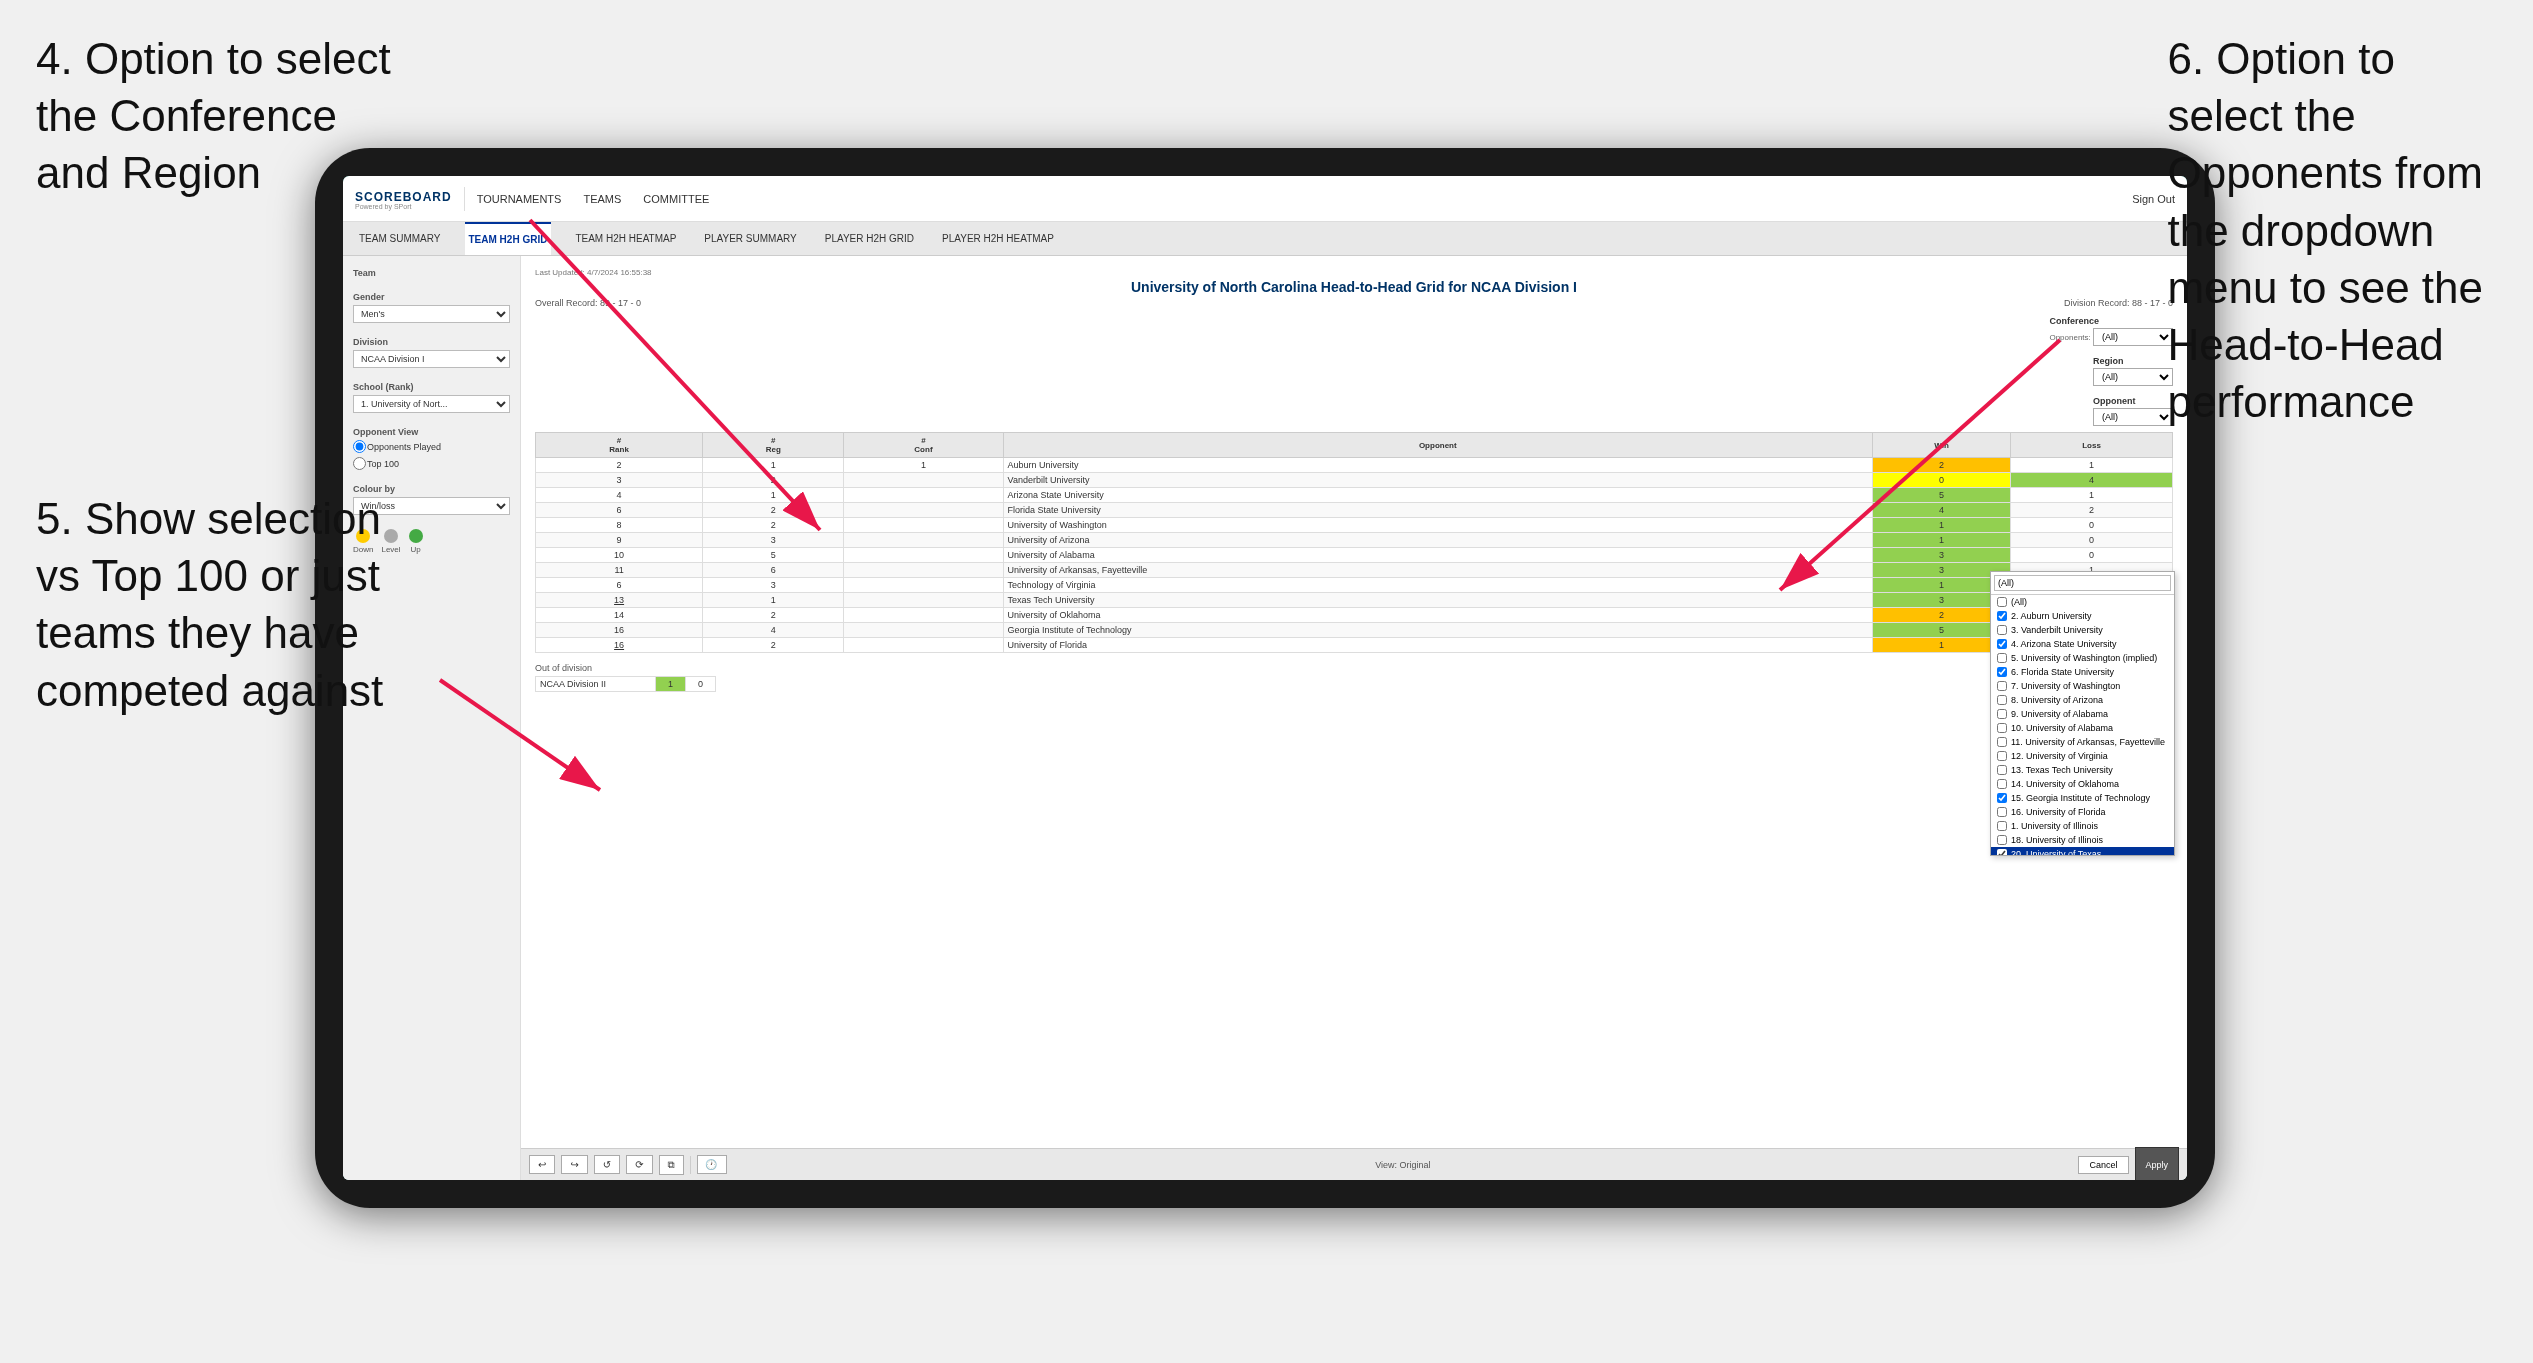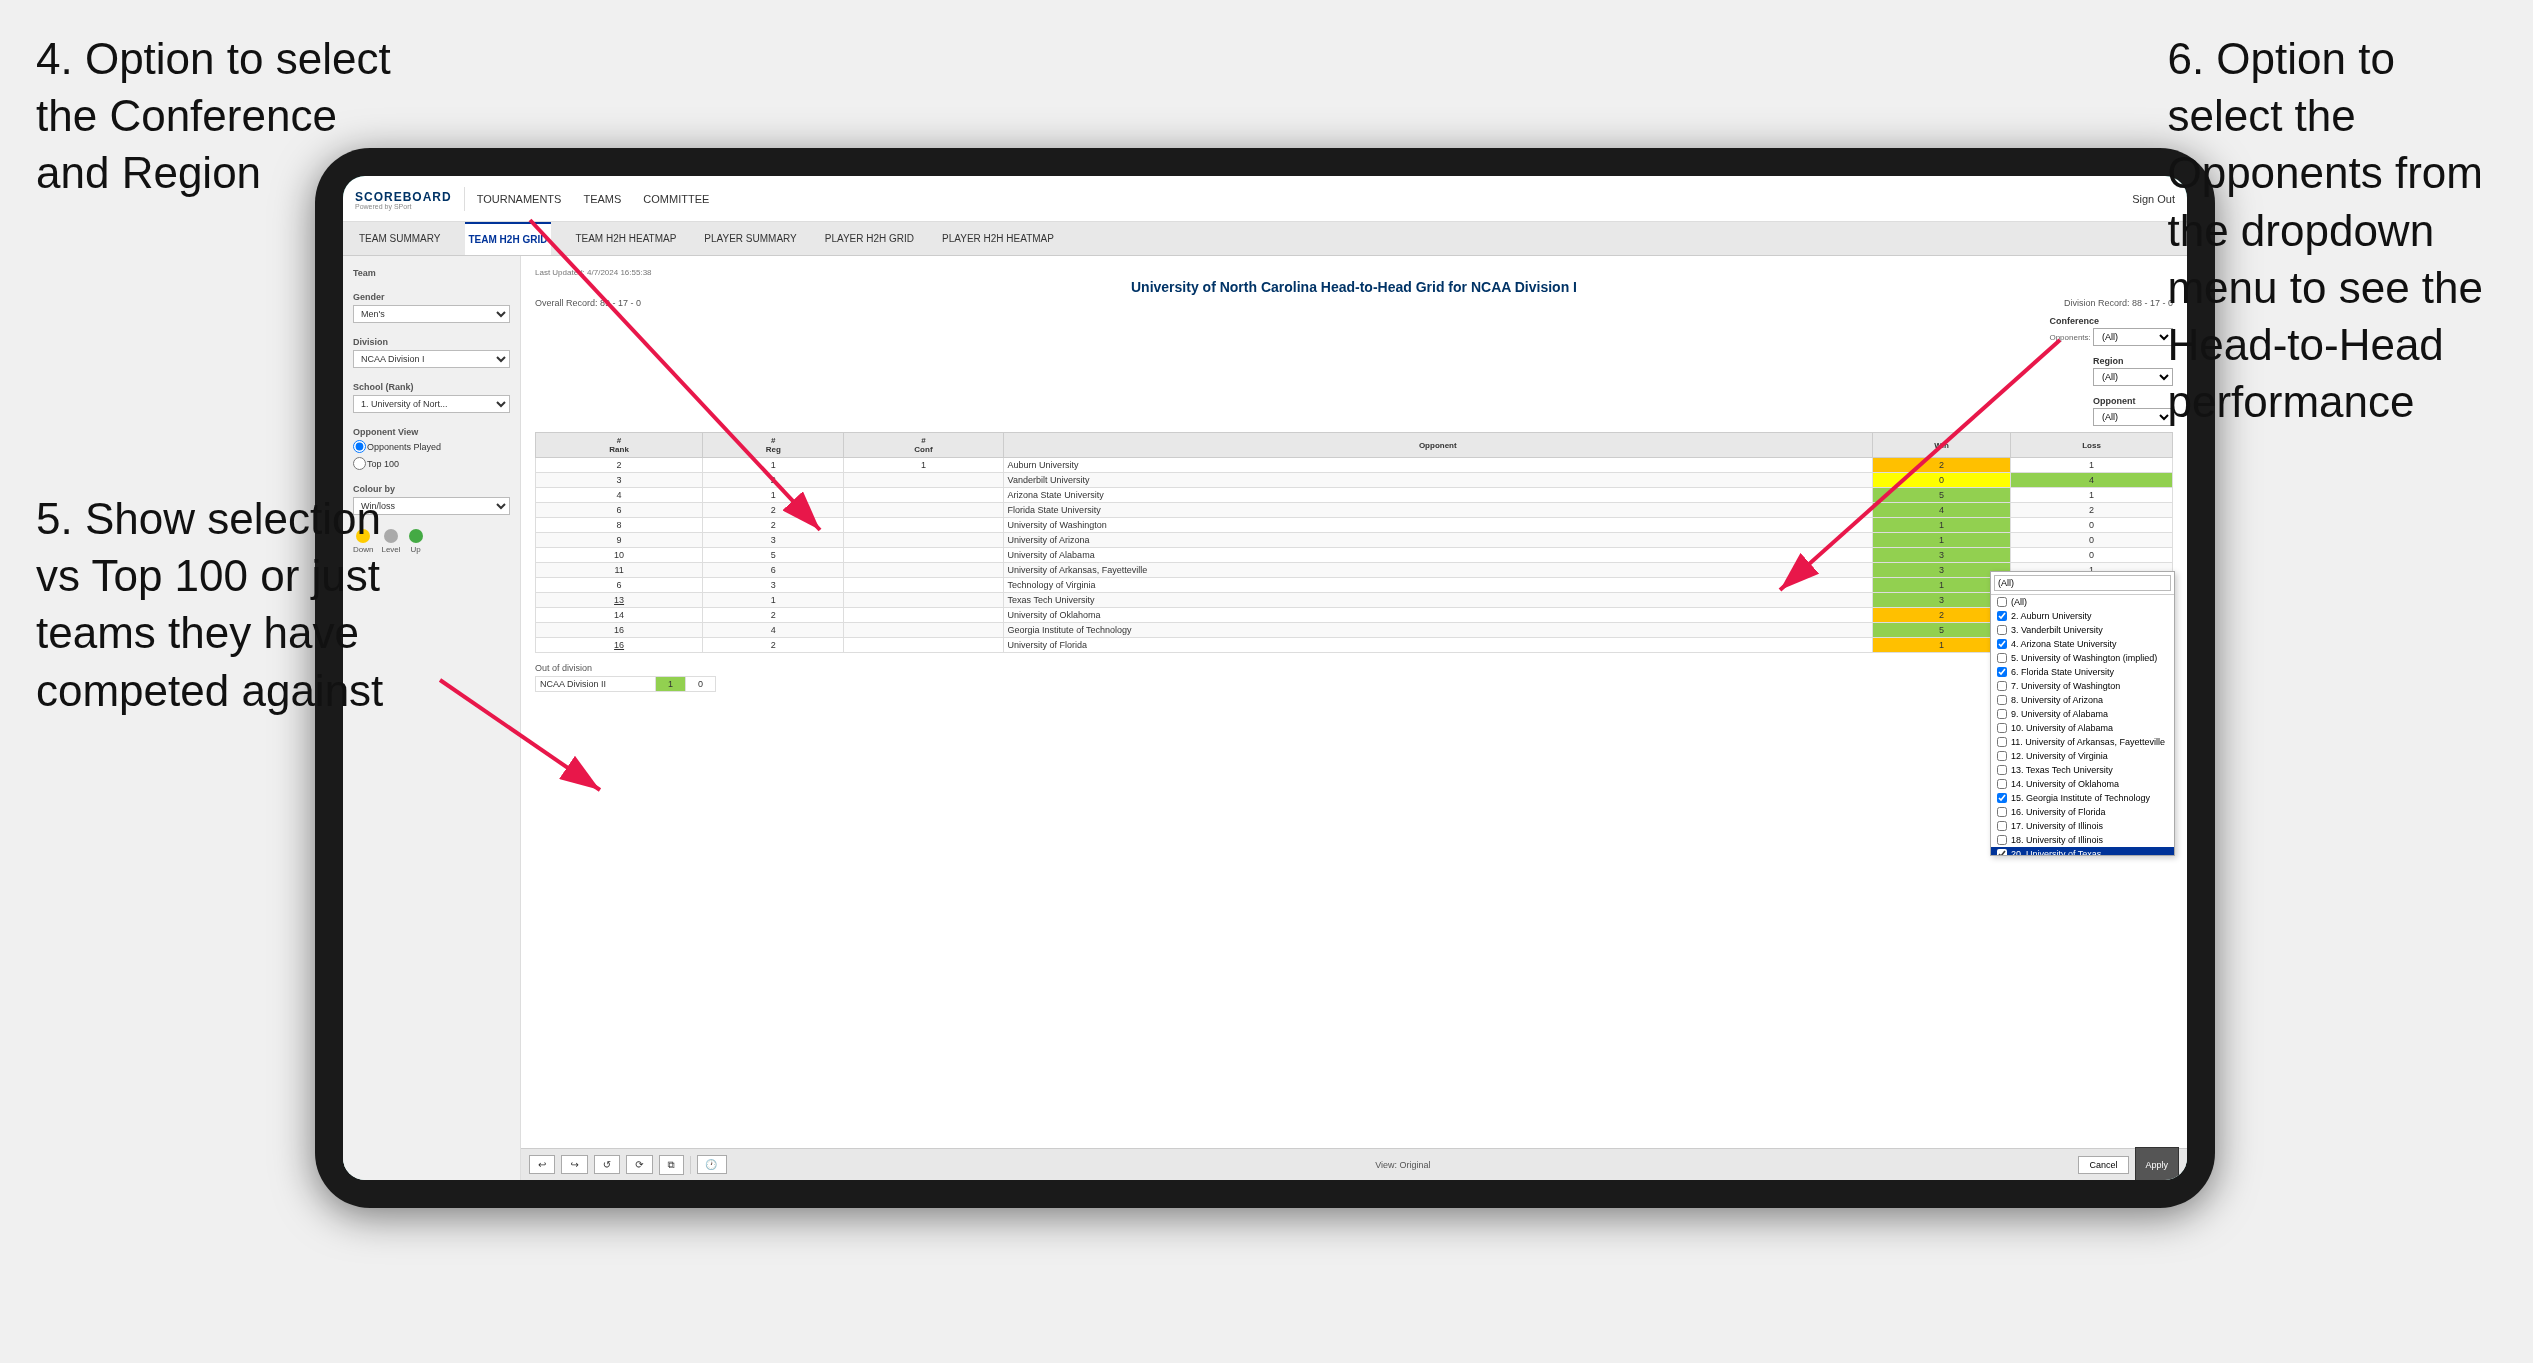--- a/index.html
+++ b/index.html
@@ -33,21 +33,21 @@
       box-shadow: 0 8px 40px rgba(0,0,0,0.5);
     }
 
     .tablet-screen {
       position: absolute;
       top: 28px;
       left: 28px;
       right: 28px;
       bottom: 28px;
       background: #0f766e;
-      border-radius: 22px;
+      border-radius: 6px;
       overflow: hidden;
     }
 
     
     .nav-bar {
       background: #fff;
       border-bottom: 1px solid #ddd;
       display: flex;
       align-items: center;
       height: 46px;
@@ -690,21 +690,21 @@
               <div class="dropdown-item">
                 <input type="checkbox" checked="" style="">
                 <span>15. Georgia Institute of Technology</span>
               </div>
               <div class="dropdown-item">
                 <input type="checkbox" style="">
                 <span>16. University of Florida</span>
               </div>
               <div class="dropdown-item">
                 <input type="checkbox" style="">
-                <span>17. University of Illinois</span>
+                <span>1. University of Illinois</span>
               </div>
               <div class="dropdown-item">
                 <input type="checkbox" style="">
                 <span>18. University of Illinois</span>
               </div>
               <div class="dropdown-item selected">
                 <input type="checkbox" checked="" style="accent-color: rgb(255, 255, 255);">
                 <span>20. University of Texas</span>
               </div>
             </div>

